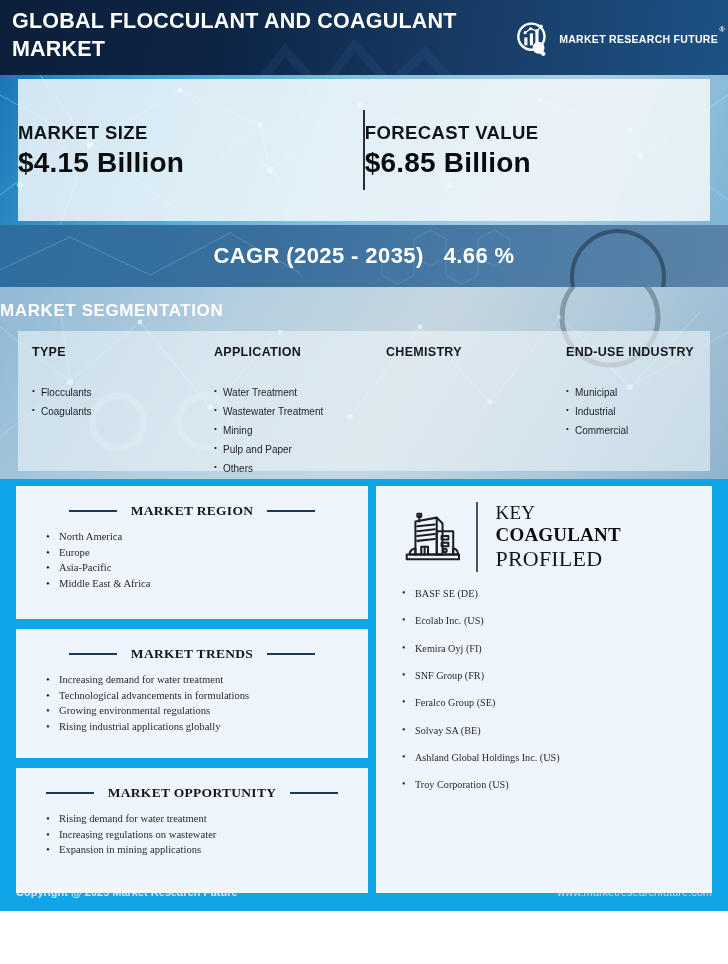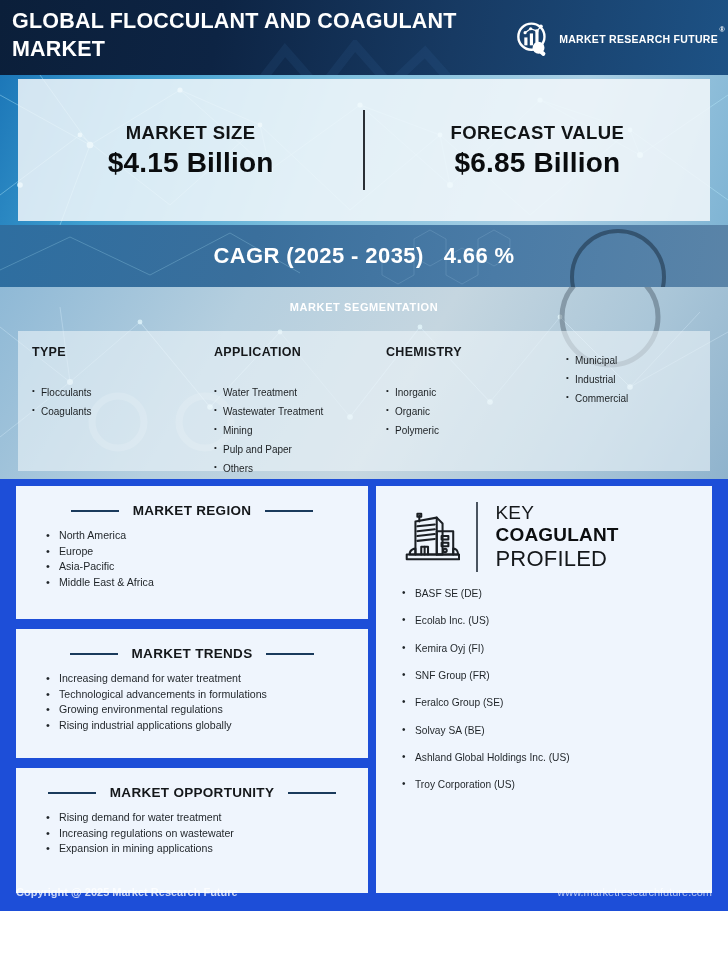--- a/index.html
+++ b/index.html
@@ -54,21 +54,21 @@
   .hero-net, .seg-net, .cagr-net {
     position: absolute; inset: 0; width: 100%; height: 100%;
   }
   .hero-panel {
     position: absolute; left: 18px; top: 79px; width: 692px; height: 142px;
     background: rgba(246,249,252,.84);
     display: flex; align-items: center;
   }
   .hero-cell {
     flex: 1; display: flex; flex-direction: column;
-    align-items: center; justify-content: center; gap: 3px;
+    justify-content: center; gap: 3px;
   }
   .hero-label {
     font-size: 18.5px; font-weight: bold; color: #111416;
     letter-spacing: .4px;
   }
   .hero-value {
     font-size: 28px; font-weight: bold; color: #0a0c0e;
     letter-spacing: .2px;
   }
   .hero-divider {
@@ -89,22 +89,22 @@
   }
 
   
   .segmentation {
     position: absolute; left: 0; top: 287px; width: 728px; height: 192px;
     background: linear-gradient(120deg, #8fb9d6 0%, #b5cfdf 30%, #c5d6e0 55%, #aac6d8 80%, #8fb3cd 100%);
     overflow: hidden;
   }
   .seg-title {
     position: absolute; left: 0; top: 14px; width: 728px;
-    text-align: center; color: #ffffff;
-    font-size: 11px; font-weight: bold; letter-spacing: .6px;
+    text-align: left; color: #ffffff;
+    font-size: 17px; font-weight: bold; letter-spacing: .6px;
     z-index: 4;
   }
   .seg-panel {
     position: absolute; left: 18px; top: 44px; width: 692px; height: 140px;
     background: rgba(240,246,250,.58);
     z-index: 3;
     display: flex;
   }
   .seg-col { padding: 14px 4px 0 14px; }
   .seg-col.c1 { width: 182px; }
@@ -121,21 +121,22 @@
     margin-bottom: 7px; padding-left: 9px; position: relative;
   }
   .seg-list li::before {
     content: "\2022"; position: absolute; left: 0; top: -1px;
     font-size: 8px; color: #1c2023;
   }
 
   
   .body-area {
     position: absolute; left: 0; top: 479px; width: 728px; height: 432px;
-    background: #1d4ed8;
+    background: #0ea5e9;
+    font-family: Liberation Serif, serif;
   }
   .card {
     position: absolute;
     background: #eff5fd;
   }
   .card-region      { left: 16px; top: 7px;   width: 352px; height: 133px; }
   .card-trends      { left: 16px; top: 150px; width: 352px; height: 129px; }
   .card-opportunity { left: 16px; top: 289px; width: 352px; height: 125px; }
   .card-companies   { left: 376px; top: 7px;  width: 336px; height: 407px; }
 
@@ -335,27 +336,23 @@
         <ul class="seg-list">
           <li>Water Treatment</li>
           <li>Wastewater Treatment</li>
           <li>Mining</li>
           <li>Pulp and Paper</li>
           <li>Others</li>
         </ul>
       </div>
       <div class="seg-col c3">
         <div class="seg-head">CHEMISTRY</div>
-        <ul class="seg-list">
-          <li>Inorganic</li>
-          <li>Organic</li>
-          <li>Polymeric</li>
-        </ul>
       </div>
       <div class="seg-col c4">
+        <div class="seg-head">END-USE INDUSTRY</div>
         <ul class="seg-list">
           <li>Municipal</li>
           <li>Industrial</li>
           <li>Commercial</li>
         </ul>
       </div>
     </div>
   </div>
 
   <div class="body-area">

